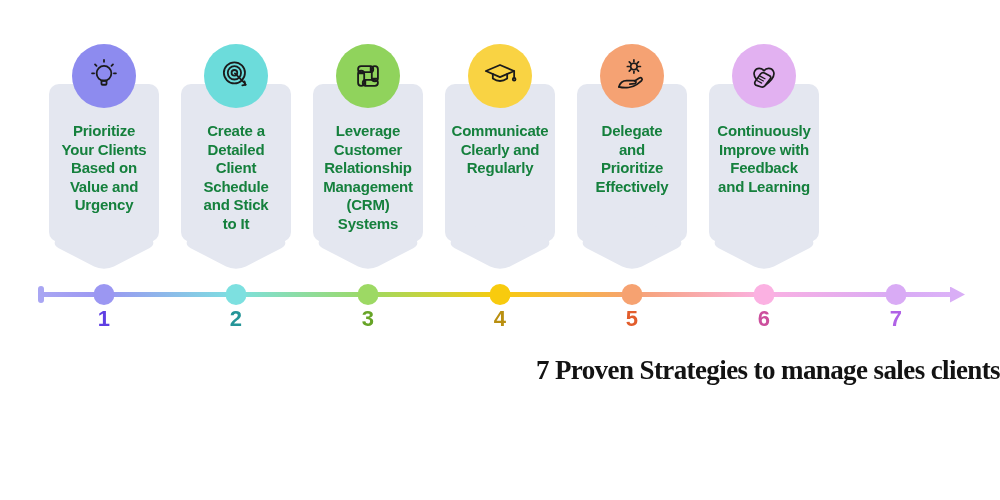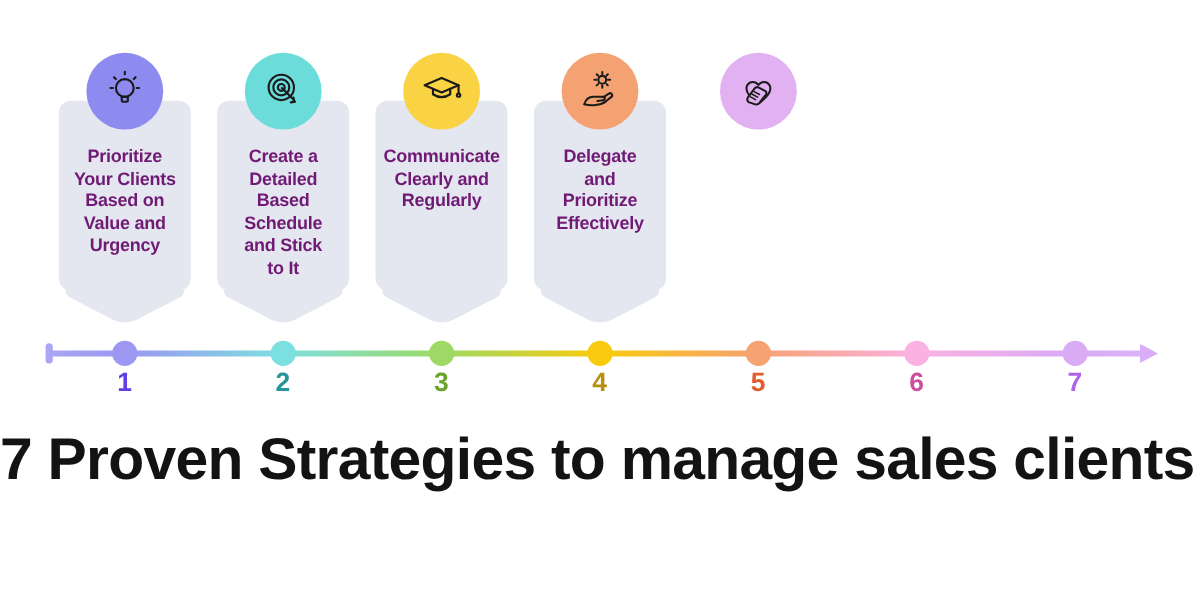--- a/index.html
+++ b/index.html
@@ -17,33 +17,33 @@
   .banner{
     width:110px;height:158px;margin-top:-24px;background:#e4e7f0;border-radius:10px;
     position:relative;z-index:1;display:flex;justify-content:center;
     box-sizing:border-box;padding-top:38px;
   }
   .banner::after{
     content:"";position:absolute;left:50%;bottom:-40px;width:78px;height:78px;margin-left:-39px;
     background:inherit;border-radius:14px;transform:scaleY(0.52) rotate(45deg);
   }
   .banner-text{
-    font-size:15px;font-weight:700;line-height:18.5px;color:#701a75;
+    font-size:15px;font-weight:700;line-height:18.5px;color:#15803d;
     text-align:center;white-space:pre-line;width:126px;position:relative;z-index:2;
     letter-spacing:-0.2px;
   }
   .timeline{position:absolute;left:38px;top:286px;width:924px;height:52px;}
   .tl-line{position:absolute;left:1px;right:3px;top:6px;height:5px;border-radius:3px;background:#ccc;}
   .tl-cap{position:absolute;left:0;top:0;width:5.5px;height:17px;border-radius:3px;}
   .tl-arrow{position:absolute;right:-3px;top:0.5px;width:15px;height:16px;clip-path:polygon(0 0,100% 50%,0 100%);}
   .tl-dot{position:absolute;top:-2px;width:21px;height:21px;border-radius:50%;transform:translateX(-50%);}
   .tl-num{position:absolute;top:20px;transform:translateX(-50%);font-size:22px;font-weight:700;letter-spacing:0.5px;}
   .title{
-    position:absolute;left:0;right:0;top:354px;margin:0;text-align:left;
-    font-size:49px;font-weight:800;letter-spacing:-0.6px;color:#131313;line-height:1.2;
+    position:absolute;left:0;right:0;top:354px;margin:0;text-align:right;
+    font-size:27px;font-weight:800;letter-spacing:-0.6px;color:#131313;line-height:1.2;font-family:Liberation Serif, serif;
   }
 </style>
 </head>
 <body>
 
 <div class="canvas">
 
   <div class="columns">
 
     <div class="column">
@@ -78,27 +78,51 @@
             <circle cx="16.5" cy="15" r="2.7"></circle>
             <path d="M17 15.5 L26.5 25"></path>
             <path d="M24 26.8 l3.3 -0.6"></path>
             <path d="M26.1 23.1 l0.6 3.3"></path>
           </g>
         </svg>
       </div>
       <div class="banner" style="background: rgb(228, 231, 240);">
         <div class="banner-text">Create a
 Detailed
-Based
+Client
 Schedule
 and Stick
 to It</div>
       </div>
     </div>
 
+    <div class="column">
+      <div class="circle" style="background: rgb(144, 211, 92);">
+        <svg width="38" height="38" viewBox="0 0 36 36">
+          <g fill="none" stroke="#1b1b1b" stroke-width="1.7" stroke-linecap="round" stroke-linejoin="round">
+            <rect x="8.6" y="8.6" width="14.4" height="5.8" rx="2.9"></rect>
+            <rect x="21.6" y="8.6" width="5.8" height="14.4" rx="2.9"></rect>
+            <rect x="13" y="21.6" width="14.4" height="5.8" rx="2.9"></rect>
+            <rect x="8.6" y="13" width="5.8" height="14.4" rx="2.9"></rect>
+            <path d="M20.3 9 v5" stroke-width="1.2"></path>
+            <path d="M22 20.3 h5" stroke-width="1.2"></path>
+            <path d="M15.7 22 v5" stroke-width="1.2"></path>
+            <path d="M9 15.7 h5" stroke-width="1.2"></path>
+          </g>
+        </svg>
+      </div>
+      <div class="banner" style="background: rgb(228, 231, 240);">
+        <div class="banner-text">Leverage
+Customer
+Relationship
+Management
+(CRM)
+Systems</div>
+      </div>
+    </div>
 
     <div class="column">
       <div class="circle" style="background: rgb(249, 211, 67);">
         <svg width="38" height="38" viewBox="0 0 36 36">
           <g fill="none" stroke="#1b1b1b" stroke-width="1.7" stroke-linecap="round" stroke-linejoin="round">
             <path d="M18 7.6 L31.4 13.3 L18 19 L4.6 13.3 Z"></path>
             <path d="M11.2 16.1 v4.3 c4.5 3.1 9.1 3.1 13.6 0 v-4.3"></path>
             <path d="M31.4 13.3 v6.2"></path>
             <circle cx="31.4" cy="21.1" r="1.3"></circle>
           </g>
@@ -143,20 +167,26 @@
         <svg width="38" height="38" viewBox="0 0 36 36">
           <g fill="none" stroke="#1b1b1b" stroke-width="1.6" stroke-linecap="round" stroke-linejoin="round">
             <path d="M18 27.8 C10.3 22.2 7.1 17.3 9.2 13.3 C11 9.8 15.8 9.9 18 13.1 C20.2 9.9 25 9.8 26.8 13.3 C28.9 17.3 25.7 22.2 18 27.8 Z"></path>
             <path d="M10.2 26.6 Q8.4 24.9 9.8 22.9 L14.9 15.9 Q16.3 14.1 18.4 15.2 L23.3 17.8 Q25.1 18.9 23.9 20.7 L18.8 27.2 Q17.2 29.1 14.9 28.2 Z" fill="#e2b1f1"></path>
             <path d="M14.6 18.3 l4.3 2.3" stroke-width="1.2"></path>
             <path d="M13.1 20.4 l4.3 2.3" stroke-width="1.2"></path>
             <path d="M11.7 22.5 l4.1 2.2" stroke-width="1.2"></path>
           </g>
         </svg>
       </div>
+      <div class="banner" style="background: rgb(228, 231, 240);">
+        <div class="banner-text">Continuously
+Improve with
+Feedback
+and Learning</div>
+      </div>
     </div>
 
   </div>
 
   <div class="timeline">
     <div class="tl-cap" style="background: rgb(169, 166, 243);"></div>
     <div class="tl-line" style="background: linear-gradient(90deg, rgb(169, 166, 243) 0%, rgb(155, 151, 242) 7.1%, rgb(125, 224, 224) 21.4%, rgb(157, 217, 100) 35.7%, rgb(248, 203, 14) 50%, rgb(246, 162, 113) 64.3%, rgb(251, 177, 226) 78.6%, rgb(217, 171, 245) 92.9%, rgb(220, 179, 248) 100%);"></div>
     <div class="tl-arrow" style="background: rgb(217, 174, 246);"></div>
 
     <div class="tl-dot" style="left: 66px; background: rgb(155, 151, 242);"></div>

